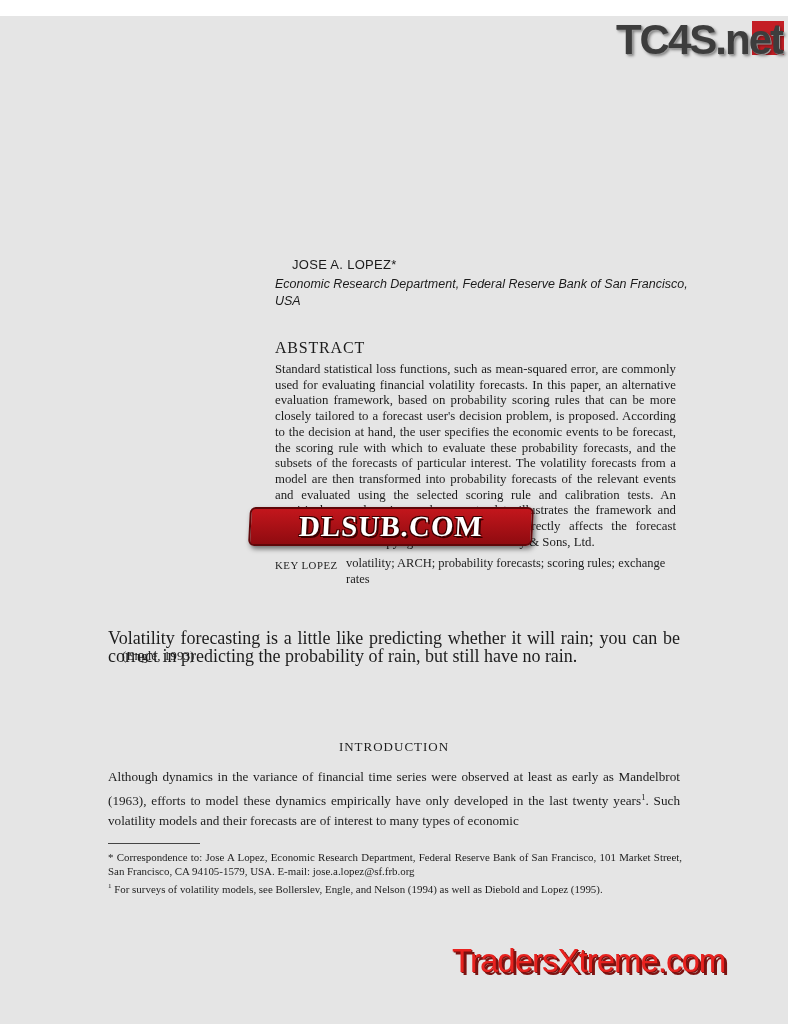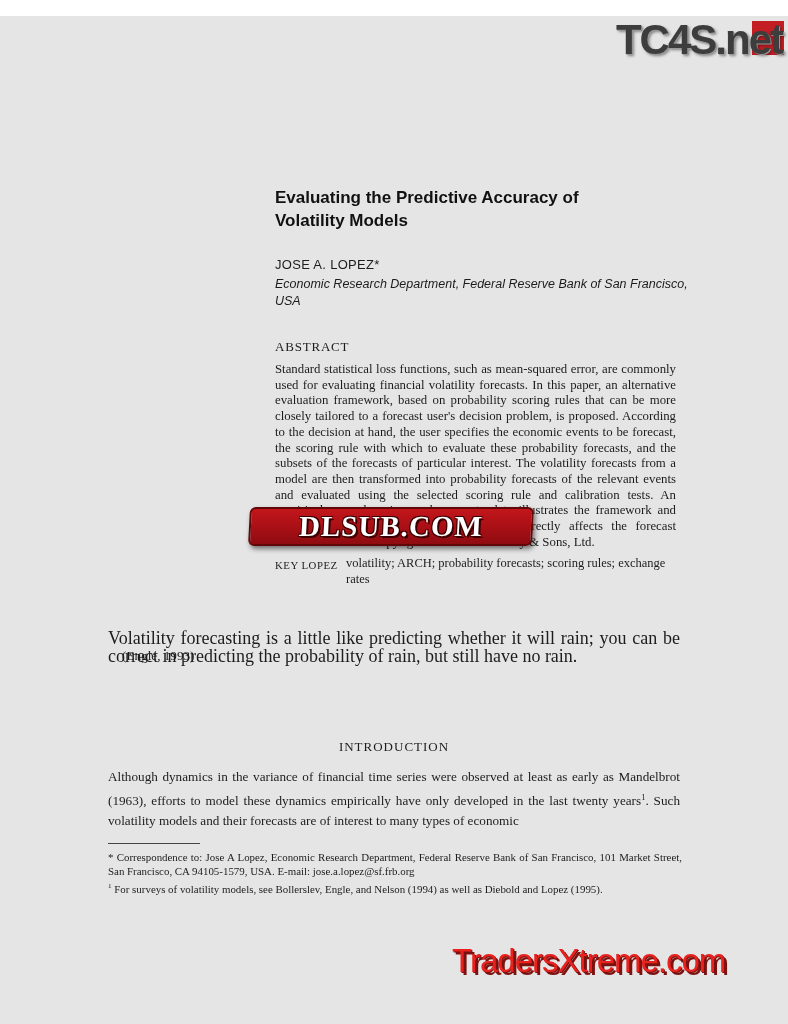--- a/index.html
+++ b/index.html
@@ -26,31 +26,31 @@
   .j-cite .abbrev { font-style:italic; margin-right:3px; }
   .j-cite .vol { font-weight:bold; }
 
   
   .title {
     position:absolute; left:275px; top:171px; width:372px;
     font-family:"Liberation Sans", sans-serif; font-weight:bold;
     font-size:17px; line-height:1.35; color:#111;
   }
   .author {
-    position:absolute; left:275px; top:241px;
+    position:absolute; left:292px; top:241px;
     font-family:"Liberation Sans", sans-serif; font-size:13px; letter-spacing:.3px;
   }
   .affiliation {
     position:absolute; left:275px; top:260px; width:415px;
     font-family:"Liberation Sans", sans-serif; font-style:italic;
     font-size:12.5px; line-height:1.35;
   }
 
   
-  .abstract-heading { position:absolute; left:275px; top:323px; font-size:13px; letter-spacing:.8px; }
+  .abstract-heading { position:absolute; left:275px; top:323px; font-size:16px; letter-spacing:.8px; }
   .abstract {
     position:absolute; left:275px; top:346px; width:401px;
     font-size:12.8px; line-height:15.7px; text-align:justify;
   }
 
   
   .banner {
     position:absolute; left:249px; top:491px; width:284px; height:39px;
     background:linear-gradient(#c3161c, #8f0b10);
     border:2px solid #5f0709; border-radius:6px; z-index:5;
@@ -98,21 +98,20 @@
 <body>
 
 <div class="page">
 
   <div class="wm-top">
     <span class="wm-top-red"></span>
     <span class="wm-top-text">TC4S.net</span>
   </div>
 
 
-  <h1 class="title" style="margin:0;">Evaluating the Predictive Accuracy of Volatility Models</h1>
   <div class="author">JOSE A. LOPEZ*</div>
   <div class="affiliation">Economic Research Department, Federal Reserve Bank of San Francisco, USA</div>
 
   <div class="abstract-heading">ABSTRACT</div>
   <div class="abstract">Standard statistical loss functions, such as mean-squared error, are commonly used for evaluating financial volatility forecasts. In this paper, an alternative evaluation framework, based on probability scoring rules that can be more closely tailored to a forecast user's decision problem, is proposed. According to the decision at hand, the user specifies the economic events to be forecast, the scoring rule with which to evaluate these probability forecasts, and the subsets of the forecasts of particular interest. The volatility forecasts from a model are then transformed into probability forecasts of the relevant events and evaluated using the selected scoring rule and calibration tests. An empirical example using exchange rate data illustrates the framework and confirms that the choice of loss function directly affects the forecast evaluation results. Copyright © 2001 John Wiley &amp; Sons, Ltd.</div>
 
   <div class="banner">
     <span class="banner-text">DLSUB.COM</span>
   </div>
 

